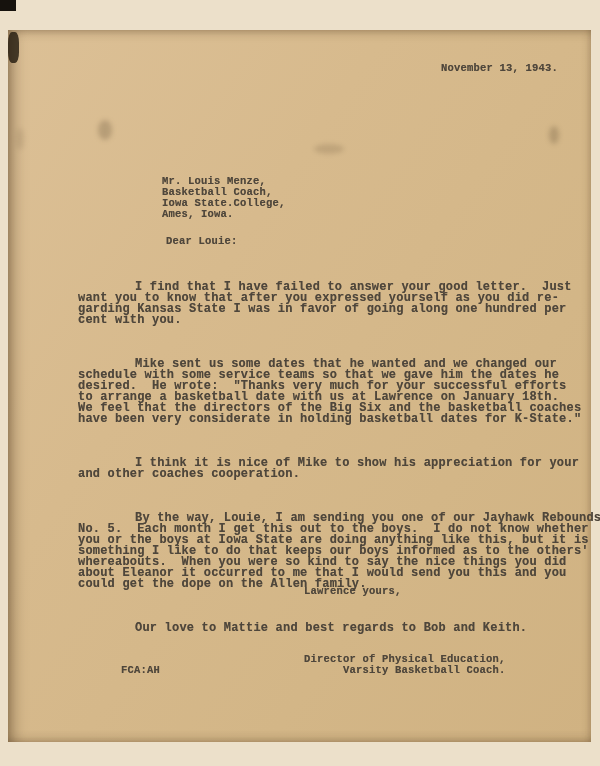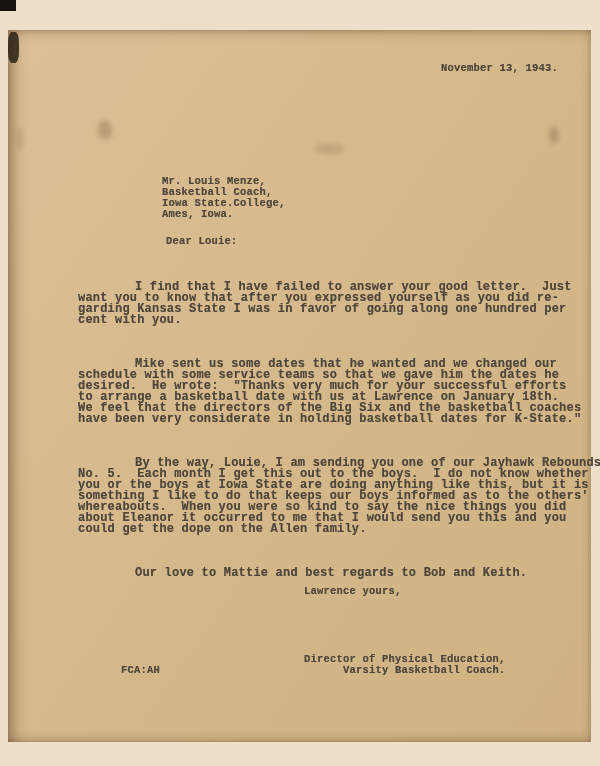--- a/index.html
+++ b/index.html
@@ -99,20 +99,22 @@
     <p>I find that I have failed to answer your good letter.  Just
 want you to know that after you expressed yourself as you did re-
 garding Kansas State I was in favor of going along one hundred per
 cent with you.</p>
     <p>Mike sent us some dates that he wanted and we changed our
 schedule with some service teams so that we gave him the dates he
 desired.  He wrote:  "Thanks very much for your successful efforts
 to arrange a basketball date with us at Lawrence on January 18th.
 We feel that the directors of the Big Six and the basketball coaches
 have been very considerate in holding basketball dates for K-State."</p>
+    <p>I think it is nice of Mike to show his appreciation for your
+and other coaches cooperation.</p>
     <p>By the way, Louie, I am sending you one of our Jayhawk Rebounds,
 No. 5.  Each month I get this out to the boys.  I do not know whether
 you or the boys at Iowa State are doing anything like this, but it is
 something I like to do that keeps our boys informed as to the others'
 whereabouts.  When you were so kind to say the nice things you did
 about Eleanor it occurred to me that I would send you this and you
 could get the dope on the Allen family.</p>
     <p>Our love to Mattie and best regards to Bob and Keith.</p>
   </div>
 

